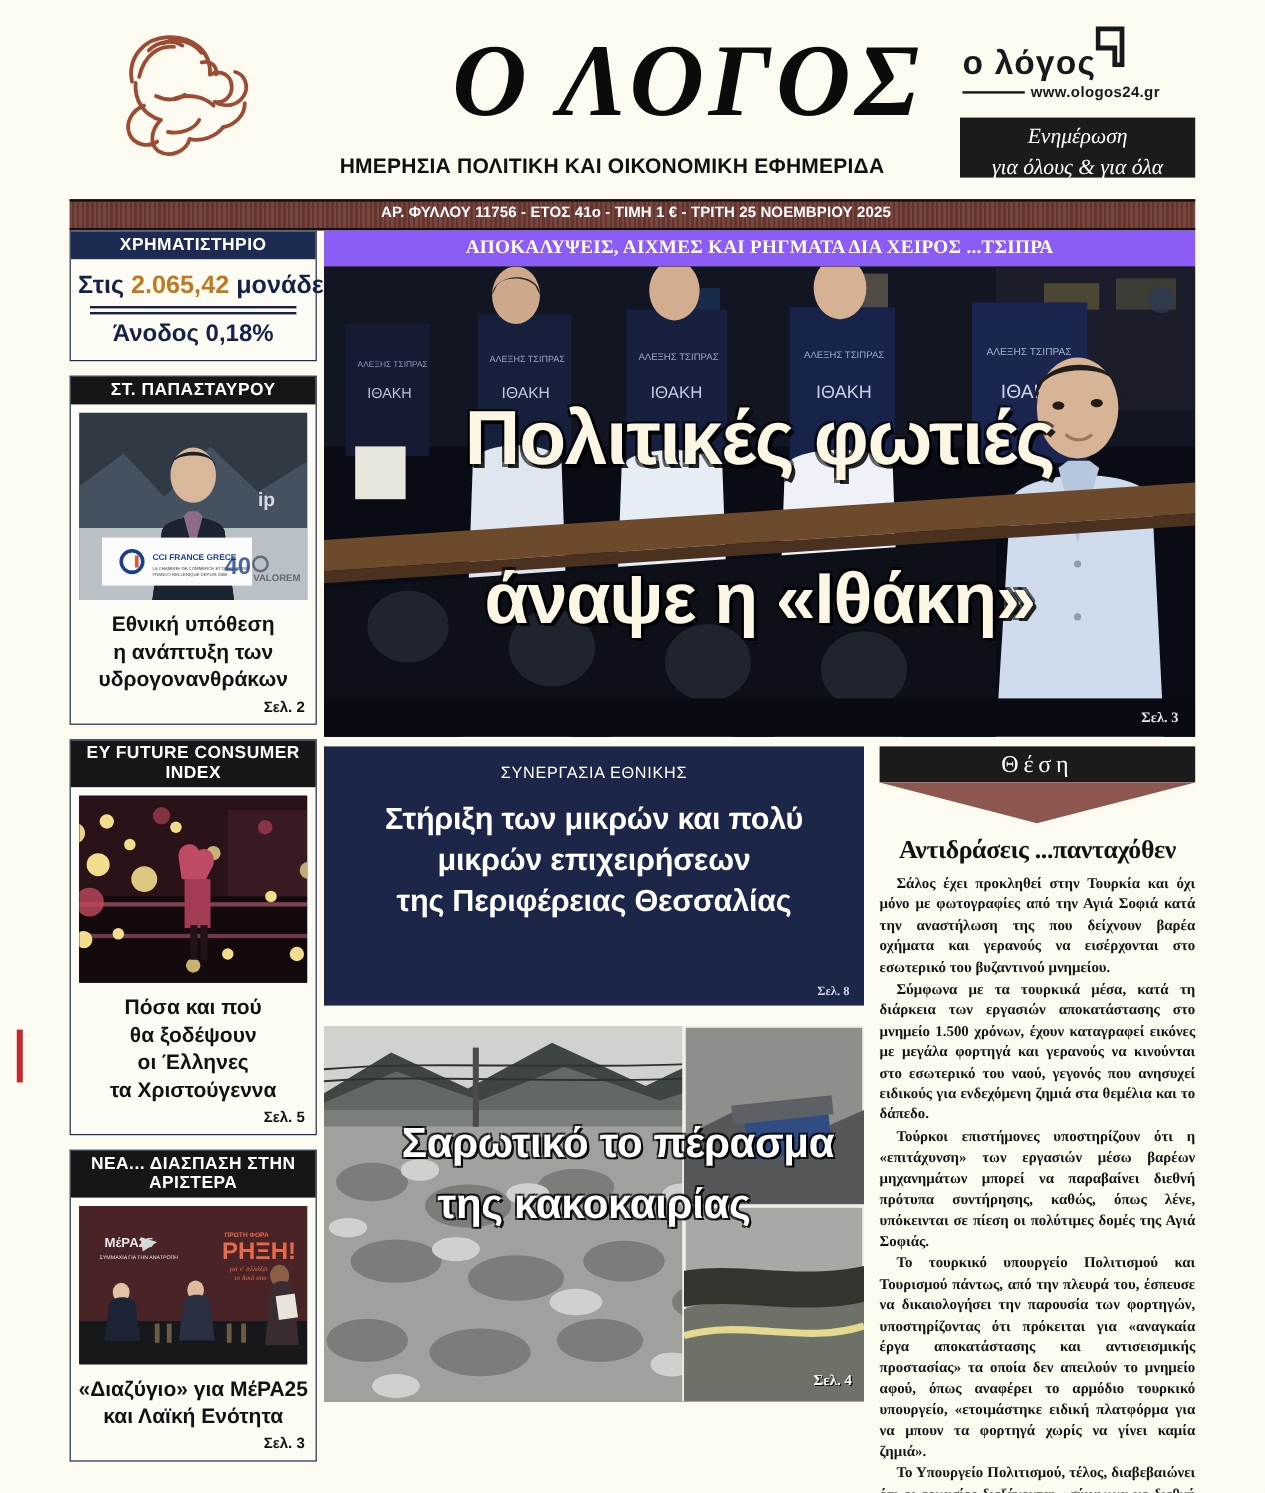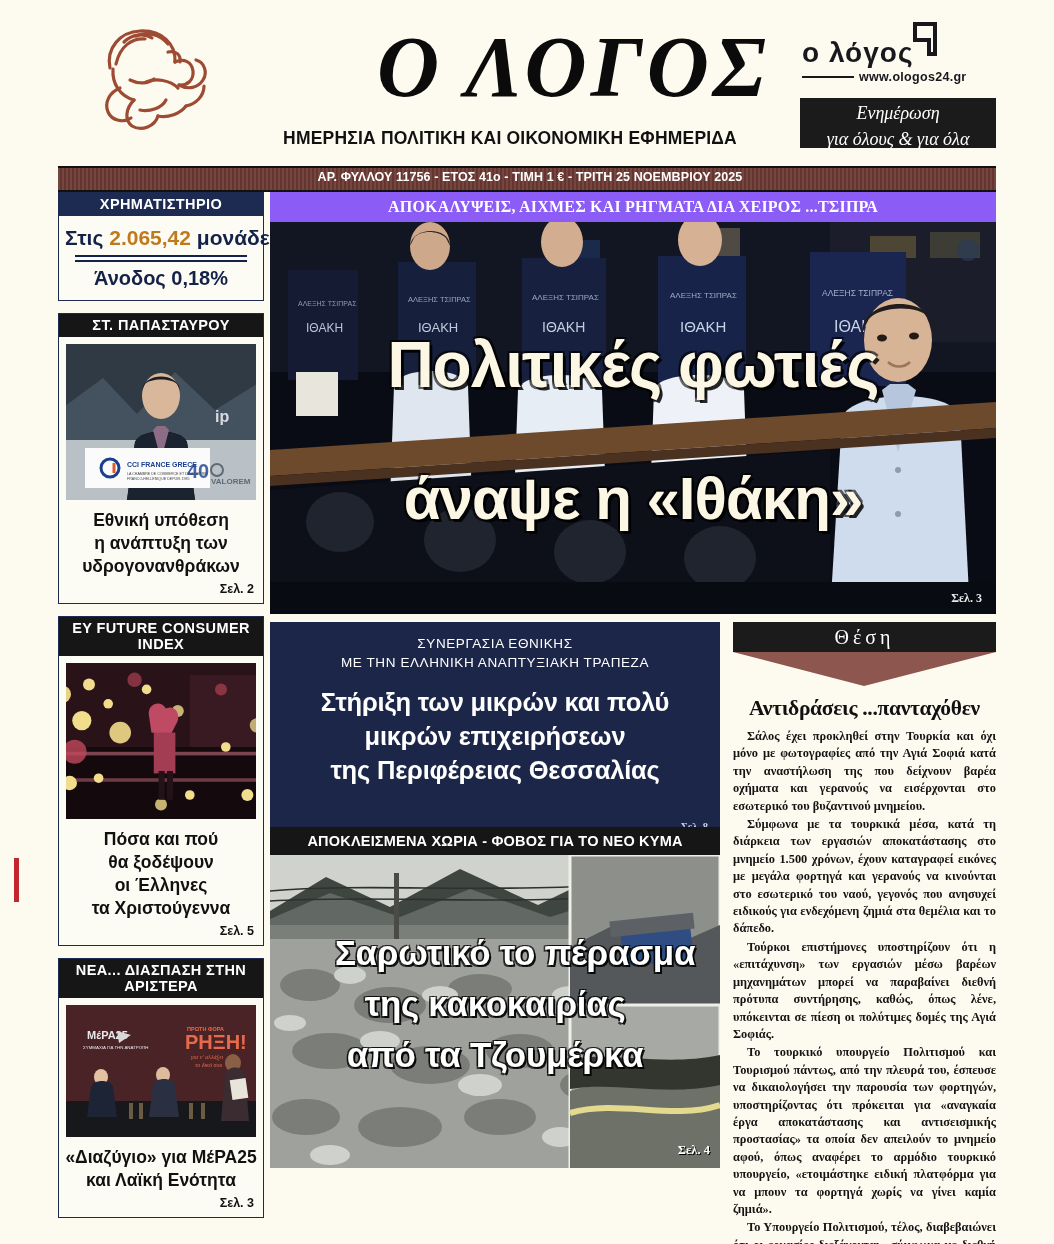--- a/index.html
+++ b/index.html
@@ -395,31 +395,29 @@
       <rect x="0" y="360" width="726" height="32" fill="#090b12"></rect>
     </svg>
     <div class="bigtitle l1">Πολιτικές φωτιές</div>
     <div class="bigtitle l2">άναψε η «Ιθάκη»</div>
     <div class="selref-img">Σελ. 3</div>
   </div>
 
   <div class="story2">
     <div class="kicker">
       <div>ΣΥΝΕΡΓΑΣΙΑ ΕΘΝΙΚΗΣ</div>
-      <div>ΜΕ ΤΗΝ ΕΛΛΗΝΙΚΗ ΑΝΑΠΤΥΞΙΑΚΗ ΤΡΑΠΕΖΑ</div>
     </div>
     <div class="hl">
       <div>Στήριξη των μικρών και πολύ</div>
       <div>μικρών επιχειρήσεων</div>
       <div>της Περιφέρειας Θεσσαλίας</div>
     </div>
     <div class="selref-img">Σελ. 8</div>
   </div>
 
-  <div class="story3head">ΑΠΟΚΛΕΙΣΜΕΝΑ ΧΩΡΙΑ - ΦΟΒΟΣ ΓΙΑ ΤΟ ΝΕΟ ΚΥΜΑ</div>
   <div class="story3">
     <svg class="ph" viewBox="0 0 450 313" preserveAspectRatio="xMidYMid slice">
       <rect width="450" height="313" fill="#b9bbb6"></rect>
 
       <rect x="0" y="0" width="450" height="64" fill="#cfd2cd"></rect>
       <path d="M0 56 L56 22 L120 52 L190 14 L268 50 L330 20 L400 48 L450 26 L450 70 L0 70 Z" fill="#3f4541"></path>
       <path d="M0 64 L60 38 L130 62 L200 34 L280 62 L350 40 L450 62 L450 84 L0 84 Z" fill="#6b716c" opacity=".8"></path>
 
       <path d="M0 36 C120 26 260 44 450 20" stroke="#2e322e" stroke-width="1.6" fill="none"></path>
       <path d="M0 46 C120 38 260 56 450 32" stroke="#2e322e" stroke-width="1.6" fill="none"></path>
@@ -455,21 +453,20 @@
       <rect x="352" y="74" width="70" height="34" fill="#2f4d83" transform="rotate(-6 387 91)"></rect>
       <rect x="340" y="62" width="84" height="16" fill="#5d6165" transform="rotate(-6 382 70)"></rect>
       <rect x="300" y="150" width="150" height="163" fill="#a7a9a4"></rect>
       <rect x="300" y="150" width="150" height="163" fill="none" stroke="#efefe8" stroke-width="3"></rect>
       <path d="M300 236 C340 222 390 244 450 228 L450 313 L300 313 Z" fill="#6e7168"></path>
       <path d="M300 258 C350 244 400 266 450 250" stroke="#e3d98f" stroke-width="6" fill="none"></path>
       <path d="M300 204 C348 196 392 212 450 200 L450 230 C392 242 348 226 300 234 Z" fill="#33352f"></path>
     </svg>
     <div class="hl a">Σαρωτικό το πέρασμα</div>
     <div class="hl b">της κακοκαιρίας</div>
-    <div class="hl c">από τα Τζουμέρκα</div>
     <div class="selref-img">Σελ. 4</div>
   </div>
 
   <div class="opinion">
     <div class="op-head">Θέση</div>
     <div class="op-tri"></div>
     <div class="op-title">Αντιδράσεις ...πανταχόθεν</div>
     <div class="op-body">
       <p>Σάλος έχει προκληθεί στην Τουρκία και όχι μόνο με φωτογραφίες από την Αγιά Σοφιά κατά την αναστήλωση της που δείχνουν βαρέα οχήματα και γερανούς να εισέρχονται στο εσωτερικό του βυζαντινού μνημείου.</p>
       <p>Σύμφωνα με τα τουρκικά μέσα, κατά τη διάρκεια των εργασιών αποκατάστασης στο μνημείο 1.500 χρόνων, έχουν καταγραφεί εικόνες με μεγάλα φορτηγά και γερανούς να κινούνται στο εσωτερικό του ναού, γεγονός που ανησυχεί ειδικούς για ενδεχόμενη ζημιά στα θεμέλια και το δάπεδο.</p>

